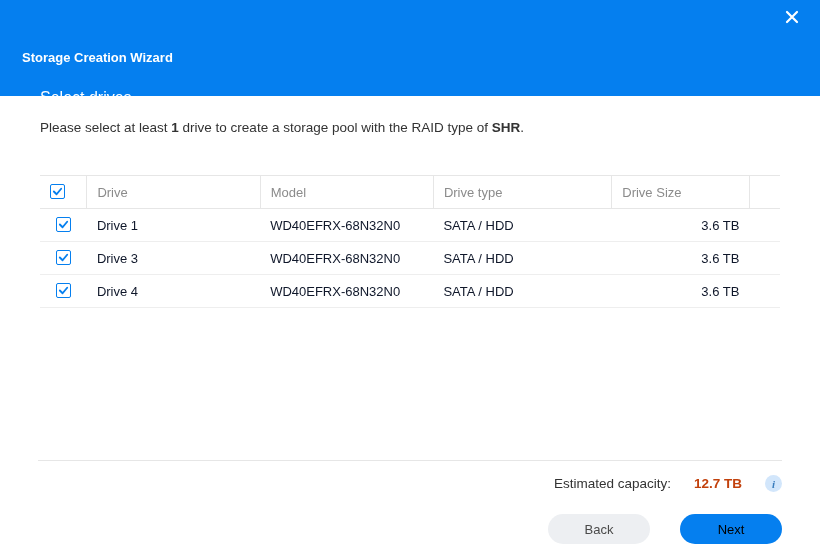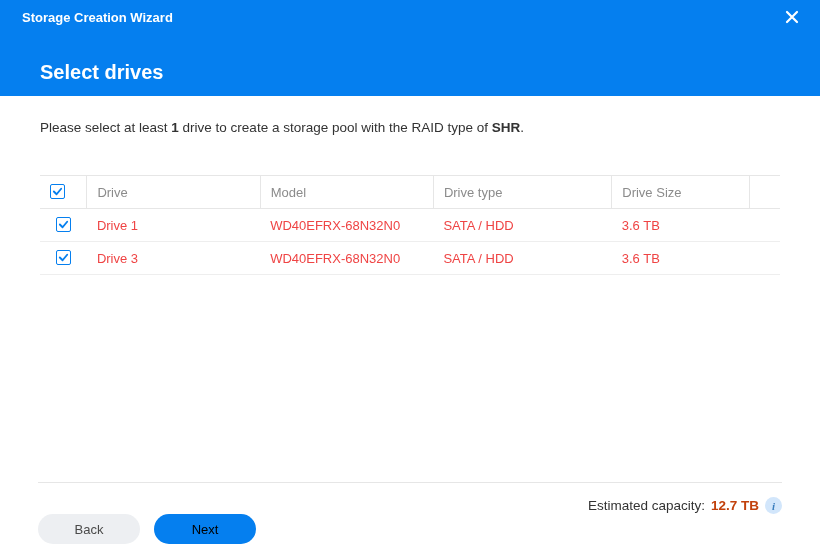--- a/index.html
+++ b/index.html
@@ -15,25 +15,26 @@
     background: #057fef;
     color: #fff;
     height: 96px;
     padding: 10px 20px 0 20px;
     position: relative;
   }
   .wizard-title {
     font-size: 13px;
     font-weight: 600;
     padding-left: 2px;
+    margin-top: 40px;
   }
   .page-title {
-    font-size: 20px;
-    font-weight: 700;
-    margin-top: 36px;
+    font-size: 16px;
+    font-weight: 400;
+    margin-top: 24px;
     padding-left: 20px;
   }
   .close-btn {
     position: absolute;
     top: 10px;
     right: 18px;
     width: 20px; height: 20px;
     cursor: pointer;
   }
   .close-btn svg { width: 14px; height: 14px; display:block; margin:auto; }
@@ -61,27 +62,27 @@
     background: #ffffff;
     padding: 8px 10px;
     border-top: 1px solid #e6e6e6;
     border-bottom: 1px solid #e6e6e6;
   }
   table.drives thead th + th { border-left: 1px solid #e6e6e6; }
   table.drives thead th.last { border-right: none; width: 30px; }
   table.drives tbody td {
     padding: 8px 10px;
     border-bottom: 1px solid #eeeeee;
-    color: #ef4444;
+    color: #0f172a;
   }
   .col-check { width: 46px; text-align: center; }
   .col-drive { width: 170px; }
   .col-model { width: 170px; }
   .col-type  { width: 175px; }
-  .col-size  { width: 135px; }
+  .col-size  { width: 135px; text-align: right; }
 
   .checkbox {
     width: 15px; height: 15px;
     border: 1.5px solid #057fef;
     border-radius: 2px;
     display: inline-flex;
     align-items: center; justify-content: center;
     cursor: pointer;
     background: #fff;
   }
@@ -94,42 +95,44 @@
     padding: 0 38px 16px 38px;
   }
   .divider {
     border-top: 1px solid #e6e6e6;
     margin-bottom: 14px;
   }
   .capacity-row {
     text-align: right;
     font-size: 13.5px;
     color: #333;
+    margin-bottom: 22px;
     display: flex;
     justify-content: flex-end;
     align-items: center;
-    gap: 6px;
+    gap: 23px;
   }
   .capacity-value { color: #c2410c; font-weight: 700; }
   .info-badge {
     width: 17px; height: 17px;
     border-radius: 50%;
     background: #d2e6fb;
     color: #3a7dbd;
     font-size: 11px;
     font-weight: 700;
     display: inline-flex;
     align-items: center; justify-content: center;
     cursor: pointer;
     font-family: Georgia, serif;
     font-style: italic;
   }
   .button-row {
     display: flex;
-    gap: 14px;
+    justify-content: flex-end;
+    gap: 30px;
   }
   .btn {
     min-width: 102px;
     height: 30px;
     border-radius: 15px;
     border: none;
     font-size: 13px;
     cursor: pointer;
     font-weight: 500;
   }
@@ -195,20 +198,32 @@
               <svg viewBox="0 0 12 12">
                 <path d="M2 6 L5 9 L10 3" stroke="#057fef" stroke-width="2" fill="none" stroke-linecap="round" stroke-linejoin="round"></path>
               </svg>
             </span></td>
           <td class="col-drive">Drive 3</td>
           <td class="col-model">WD40EFRX-68N32N0</td>
           <td class="col-type">SATA / HDD</td>
           <td class="col-size">3.6 TB</td>
           <td></td>
         </tr>
+        <tr>
+          <td class="col-check"><span class="checkbox checked">
+              <svg viewBox="0 0 12 12">
+                <path d="M2 6 L5 9 L10 3" stroke="#057fef" stroke-width="2" fill="none" stroke-linecap="round" stroke-linejoin="round"></path>
+              </svg>
+            </span></td>
+          <td class="col-drive">Drive 4</td>
+          <td class="col-model">WD40EFRX-68N32N0</td>
+          <td class="col-type">SATA / HDD</td>
+          <td class="col-size">3.6 TB</td>
+          <td></td>
+        </tr>
       </tbody>
   </table>
 </div>
 
 <div class="footer">
   <div class="divider"></div>
   <div class="capacity-row">
     <span>Estimated capacity:</span>
     <span class="capacity-value">12.7 TB</span>
     <span class="info-badge">i</span>

